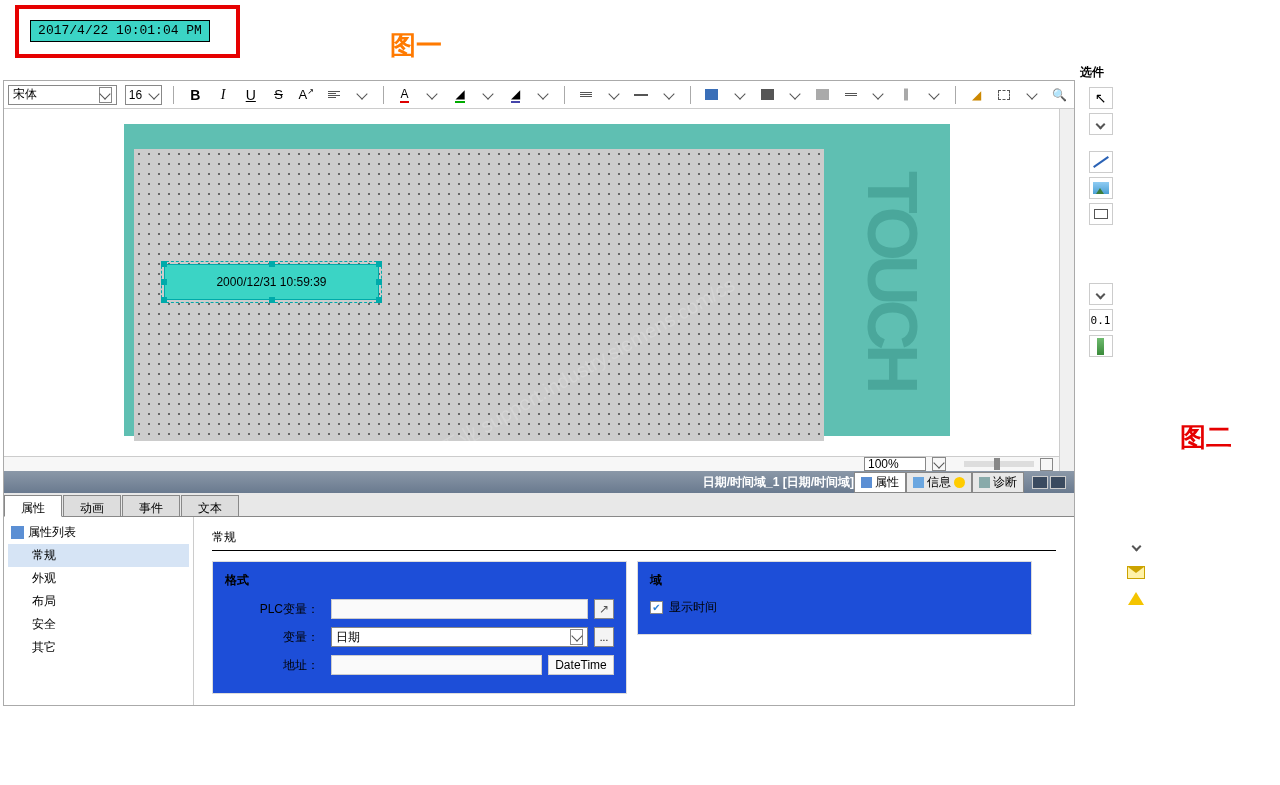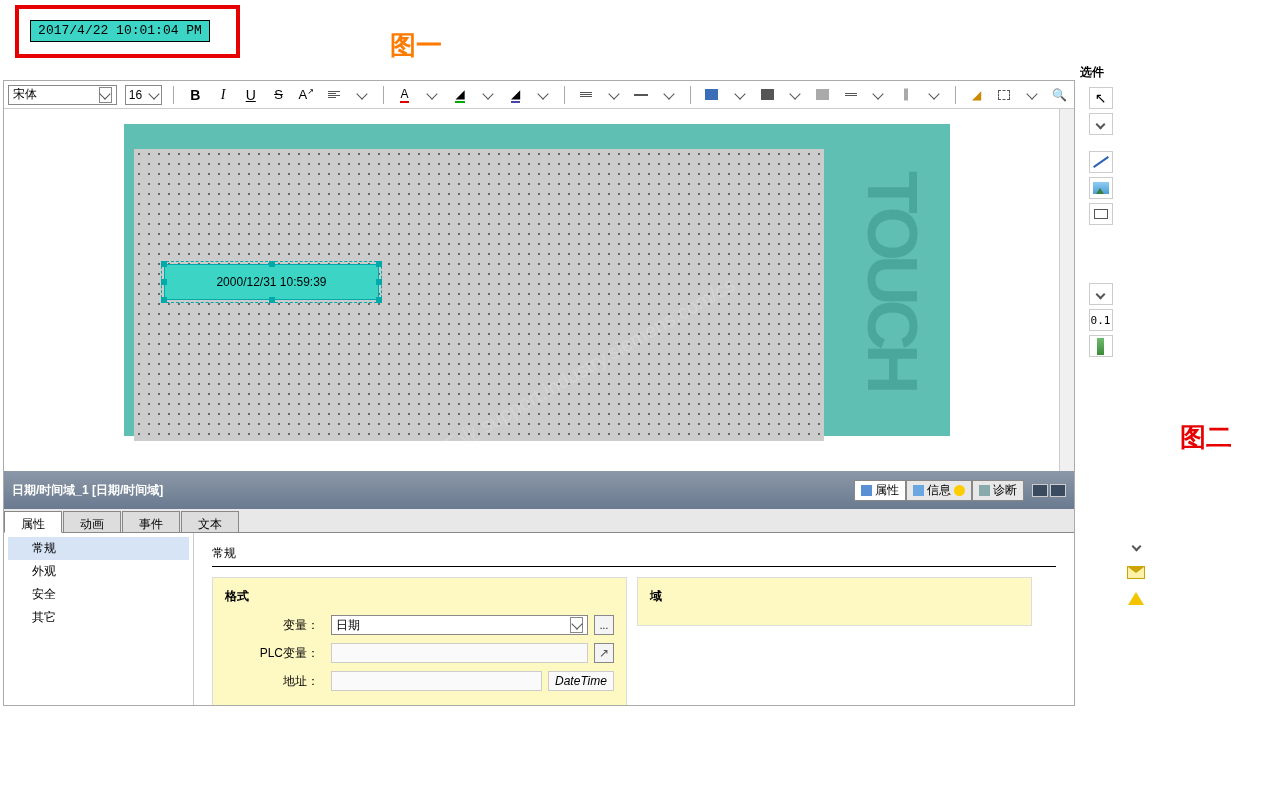--- a/index.html
+++ b/index.html
@@ -40,21 +40,21 @@
 
 .hmi-screen{position:absolute;left:120px;top:15px;width:826px;height:312px;background:#5fbfb2;}
 .hmi-grid{position:absolute;left:10px;top:25px;width:690px;height:292px;background:#ccc;background-image:radial-gradient(#666 1px,transparent 1px);background-size:10px 10px;}
 .hmi-touch{position:absolute;right:8px;top:10px;width:100px;height:292px;display:flex;align-items:center;justify-content:center;}
 .hmi-touch-txt{writing-mode:vertical-lr;font-size:70px;font-weight:bold;color:#4aa79b;letter-spacing:-6px;font-family:Arial,sans-serif;}
 .dt-widget{position:absolute;left:30px;top:115px;width:215px;height:36px;background:#3bd4c5;border:1px solid #0aa;outline:1px dashed #0aa;outline-offset:2px;display:flex;align-items:center;justify-content:center;font-family:"Courier New",monospace;font-size:15px;color:#000;}
 .sel-handle{position:absolute;width:6px;height:6px;background:#0aa;}
 .watermark{position:absolute;right:60px;bottom:30px;transform:rotate(-30deg);color:rgba(255,255,255,0.18);font-size:20px;pointer-events:none;text-align:center;line-height:1.3;}
 
 .inspector{height:234px;background:#fff;display:flex;flex-direction:column;}
-.insp-title{height:22px;background:linear-gradient(#8b98a8,#6a7a8f);color:#fff;font-weight:bold;padding:19px 8px;display:flex;align-items:center;justify-content:space-between;}
+.insp-title{height:22px;background:linear-gradient(#8b98a8,#6a7a8f);color:#fff;font-weight:bold;padding:3px 8px;display:flex;align-items:center;justify-content:flex-end;}
 .insp-title-tabs{display:flex;gap:0;}
 .insp-ttab{background:#fff;color:#000;border:1px solid #888;padding:1px 6px;font-size:11px;display:flex;align-items:center;gap:3px;font-weight:normal;}
 .insp-ttab.inactive{background:#e8e8e8;}
 .mini-ico{width:11px;height:11px;display:inline-block;background:#5b8fd4;}
 .mini-ico.info{background:#ffcc00;border-radius:50%;}
 .insp-wins{display:flex;gap:2px;}
 .insp-win-btn{width:16px;height:13px;background:#3a4a5f;border:1px solid #ccc;}
 
 .insp-tabs{height:24px;display:flex;background:#e8e8e8;border-bottom:1px solid #888;}
 .insp-tab{padding:4px 16px;border:1px solid #888;border-bottom:none;background:#ddd;margin-right:1px;margin-top:2px;}
@@ -63,29 +63,29 @@
 .insp-body{flex:1;display:flex;overflow:hidden;}
 .insp-tree{width:190px;border-right:1px solid #ccc;background:#fff;padding:4px;}
 .tree-hdr{display:flex;align-items:center;gap:4px;padding:3px;}
 .tree-ico{width:13px;height:13px;background:#5b8fd4;}
 .tree-item{padding:3px 6px 3px 24px;}
 .tree-item.sel{background:#d6e4f5;}
 
 .insp-right{flex:1;padding:12px 18px;overflow:hidden;}
 .sec-title{border-bottom:1px solid #000;padding-bottom:4px;margin-bottom:10px;}
 .panels{display:flex;gap:10px;}
-.panel{background:#fef9c3;border:1px solid #dcdcdc;padding:10px 12px;}
+.panel{background:#1d4ed8;border:1px solid #dcdcdc;padding:10px 12px;}
 .panel.fmt{width:415px;}
 .panel.dom{width:395px;}
 .panel-hdr{font-weight:bold;margin-bottom:10px;}
 .frow{display:flex;align-items:center;margin-bottom:8px;gap:6px;}
 .frow-lbl{width:100px;text-align:right;padding-right:6px;}
 .frow-inp{flex:1;height:20px;border:1px solid #888;background:#fff;padding:0 4px;display:flex;align-items:center;justify-content:space-between;}
 .frow-btn{width:20px;height:20px;border:1px solid #888;background:#f4f4f4;display:flex;align-items:center;justify-content:center;font-size:10px;}
-.frow-ro{flex:1;height:20px;border:1px solid #ccc;background:#fafafa;display:flex;align-items:center;padding:0 4px;color:#666;font-style:italic;}
+.frow-ro{flex:1;height:20px;border:1px solid #ccc;background:#fafafa;display:flex;align-items:center;padding:0 4px;color:#666;}
 .chk{width:13px;height:13px;border:1px solid #888;background:#fff;display:flex;align-items:center;justify-content:center;}
 .chk.on::after{content:"✔";font-size:10px;color:#2a7fd4;}
 .arrow-ico{font-size:12px;color:#555;}
 
 .side-a{position:absolute;left:1078px;top:62px;width:45px;height:644px;background:#fff;}
 .side-a-hdr{font-size:12px;font-weight:bold;padding:2px;}
 .side-a-col{display:flex;flex-direction:column;align-items:center;gap:4px;padding:4px 2px;}
 .side-tool{width:24px;height:22px;border:1px solid #ccc;display:flex;align-items:center;justify-content:center;background:#fff;}
 .ptr-ico{font-size:14px;}
 .img-ico{width:16px;height:12px;background:linear-gradient(#8fccf3,#4a9fd4);position:relative;}
@@ -253,20 +253,31 @@
         </div>
         <div class="watermark">找答案
 西门子工业
 support.industry.siemens.com/cs</div>
       </div>
       <div class="hmi-touch">
           <span class="hmi-touch-txt">TOUCH</span>
         </div>
     </div>
     <div class="canvas-scroll-v"></div>
+    <div class="canvas-scroll-h">
+      <div class="zoom-sel">
+          <span>100%</span>
+        </div>
+      <div class="zoom-dd">
+          <span class="dd-arrow"></span>
+        </div>
+      <div style="width:6px"></div>
+      <div class="zoom-slider"></div>
+      <div class="zoom-end"></div>
+    </div>
   </div>
 
   <div class="inspector">
     <div class="insp-title">
       <span>日期/时间域_1 [日期/时间域]</span>
       <div style="display:flex;align-items:center;gap:8px">
         <div class="insp-title-tabs">
           <div class="insp-ttab">
               <span class="mini-ico"></span>
               <span>属性</span>
@@ -288,56 +299,65 @@
       </div>
     </div>
     <div class="insp-tabs">
       <div class="insp-tab active">属性</div>
       <div class="insp-tab">动画</div>
       <div class="insp-tab">事件</div>
       <div class="insp-tab">文本</div>
     </div>
     <div class="insp-body">
       <div class="insp-tree">
+        <div class="tree-hdr">
+            <span class="tree-ico"></span>
+            <span>属性列表</span>
+          </div>
         <div class="tree-item sel">常规</div>
         <div class="tree-item">外观</div>
+        <div class="tree-item">布局</div>
         <div class="tree-item">安全</div>
         <div class="tree-item">其它</div>
       </div>
       <div class="insp-right">
         <div class="sec-title">常规</div>
         <div class="panels">
           <div class="panel fmt">
             <div class="panel-hdr">格式</div>
+            <div class="frow">
+              <span class="frow-lbl">PLC变量：</span>
+              <div class="frow-ro"></div>
+              <div class="frow-btn">
+                  <span class="arrow-ico">↗</span>
+                </div>
+            </div>
             <div class="frow">
               <span class="frow-lbl">变量：</span>
               <div class="frow-inp">
                   <span>日期</span>
                   <span class="ddbox">
                     <span class="dd-arrow"></span>
                   </span>
                 </div>
               <div class="frow-btn">...</div>
             </div>
             <div class="frow">
-              <span class="frow-lbl">PLC变量：</span>
-              <div class="frow-ro"></div>
-              <div class="frow-btn">
-                  <span class="arrow-ico">↗</span>
-                </div>
-            </div>
-            <div class="frow">
               <span class="frow-lbl">地址：</span>
               <div class="frow-ro"></div>
               <div class="frow-ro" style="flex:0 0 66px;justify-content:center;color:#000">DateTime</div>
             </div>
           </div>
           <div style="display:flex;flex-direction:column;gap:8px">
             <div class="panel dom">
               <div class="panel-hdr">域</div>
+              <div class="frow">
+                <span class="chk on"></span>
+                <span>显示时间</span>
+              </div>
             </div>
           </div>
         </div>
       </div>
     </div>
   </div>
 </div>
 
 <div class="side-a">
   <div class="side-a-hdr">选件</div>

